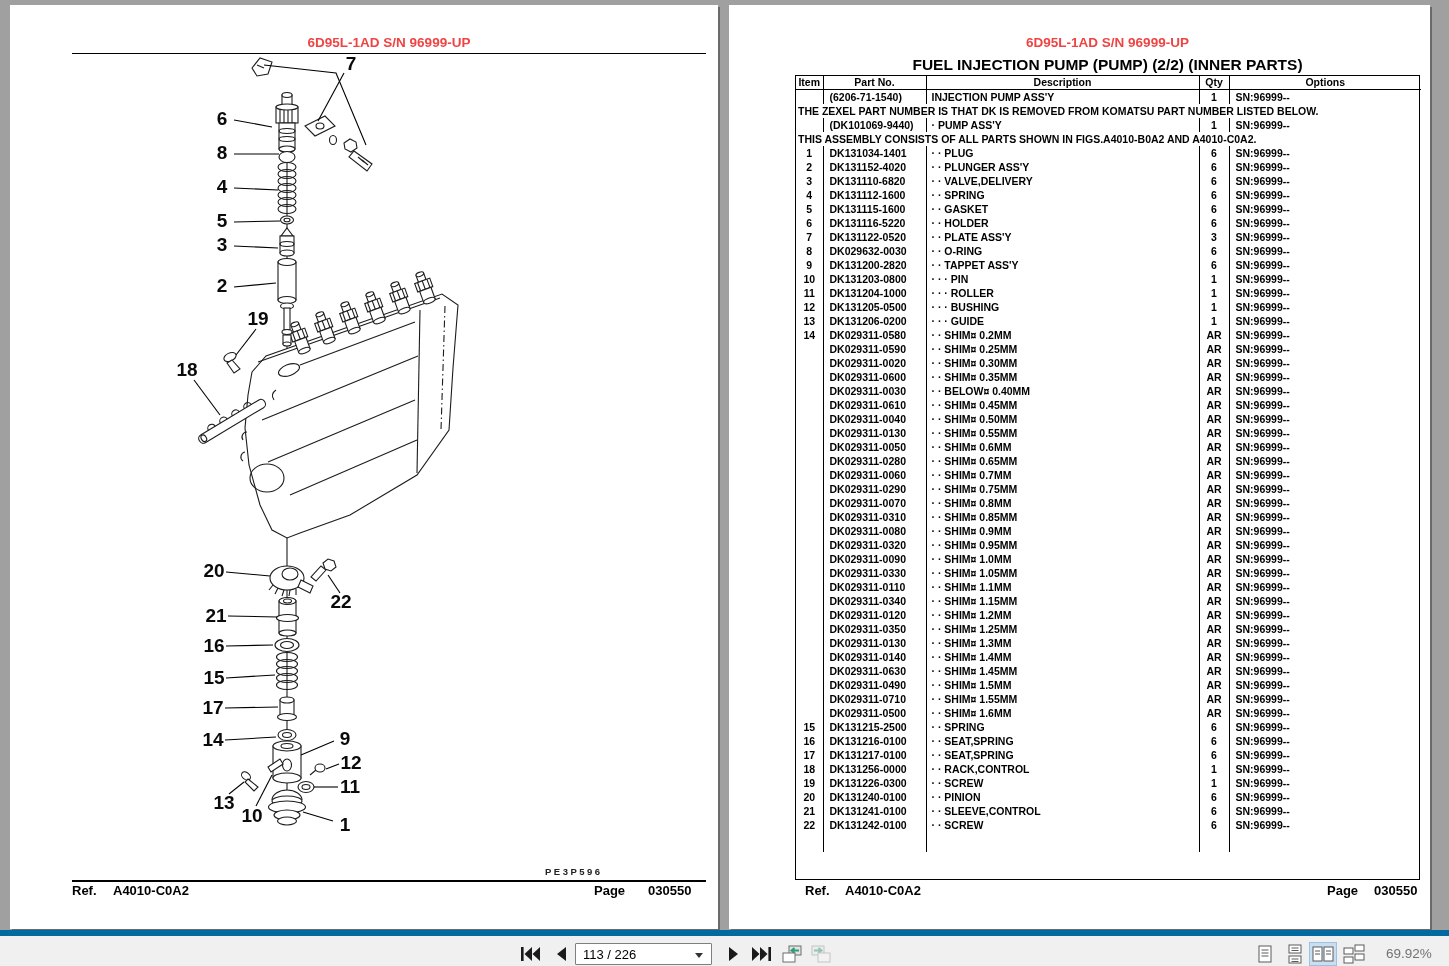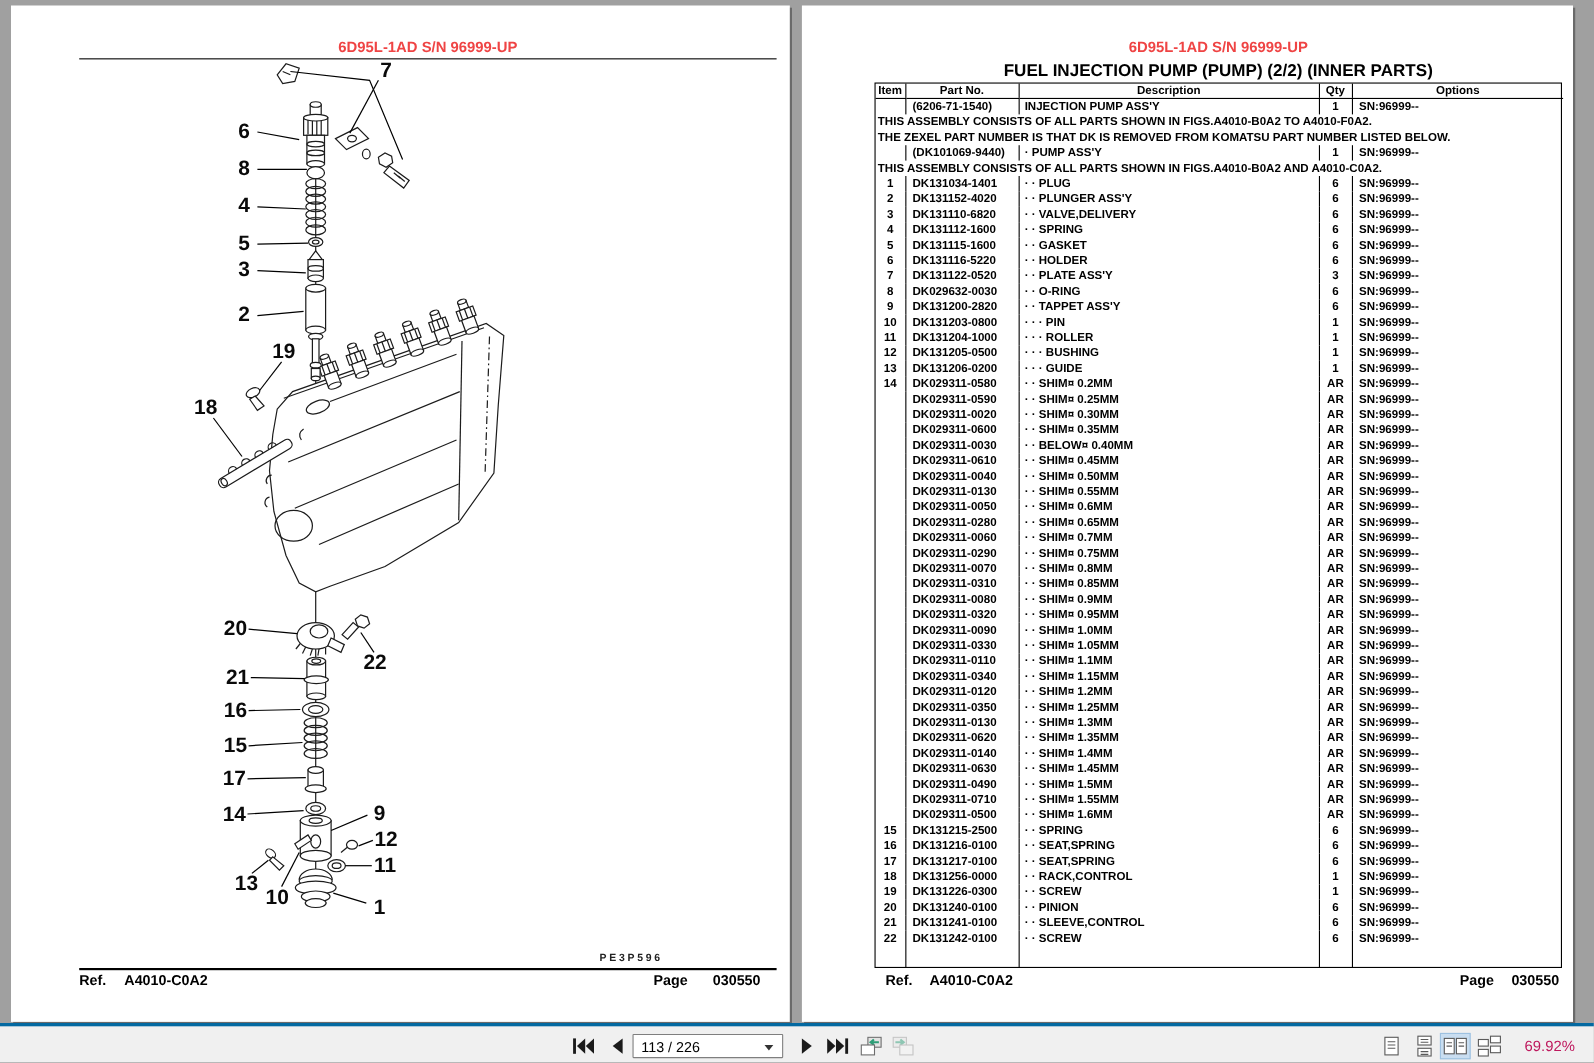--- a/index.html
+++ b/index.html
@@ -66,21 +66,21 @@
   table.parts td.c-part{padding-left:6px;margin-left:18px;}
   table.parts td.c-desc{padding-left:5px;}
   table.parts td.c-qty{text-align:center;}
   table.parts td.c-opt{padding-left:6px;}
   table.parts td.note-cell{padding-left:2px;letter-spacing:0;}
   table.parts tr.filler td{height:20px;}
 
   
   .toolbar{
     position:absolute;left:0;top:930px;width:1449px;height:36px;
-    background:#f0f0f0;border-top:3px solid #0369a1;box-sizing:border-box;
+    background:#f0f0f0;border-top:6px solid #0369a1;box-sizing:border-box;
   }
   .tb-btn{
     position:absolute;top:6px;width:24px;height:24px;border:none;background:transparent;
     padding:0;margin:0;display:flex;align-items:center;justify-content:center;cursor:default;
   }
   .page-input{
     position:absolute;left:575px;top:7px;width:137px;height:22px;box-sizing:border-box;
     border:1px solid #7f7f7f;background:#fff;font-family:"Liberation Sans",sans-serif;
     font-size:13px;color:#000;padding:0 18px 0 7px;border-radius:1px;
   }
@@ -88,21 +88,21 @@
     position:absolute;left:695px;top:17px;width:0;height:0;
     border-left:4px solid transparent;border-right:4px solid transparent;
     border-top:5px solid #333;
   }
   .layout-btn{
     position:absolute;top:6px;width:28px;height:24px;border:1px solid transparent;
     background:transparent;padding:0;display:flex;align-items:center;justify-content:center;
   }
   .layout-btn.selected{background:#c9def1;border:1px solid #9dc1e0;}
   .zoom-label{
-    position:absolute;left:1386px;top:10px;font-size:13.5px;color:#be185d;white-space:nowrap;
+    position:absolute;left:1386px;top:10px;font-size:13.5px;color:#737373;white-space:nowrap;
   }
 </style>
 </head>
 <body>
 
 <div class="canvas">
 
   <div class="page page-left">
     <div class="pg-header">6D95L-1AD S/N 96999-UP</div>
     <div class="header-rule"></div>
@@ -389,23 +389,20 @@
         </thead>
         <tbody>
             <tr class="part-row">
               <td class="c-item"></td>
               <td class="c-part">(6206-71-1540)</td>
               <td class="c-desc">INJECTION PUMP ASS'Y</td>
               <td class="c-qty">1</td>
               <td class="c-opt">SN:96999--</td>
             </tr>
             <tr class="note-row">
-              <td colspan="5" class="note-cell">THIS ASSEMBLY CONSISTS OF ALL PARTS SHOWN IN FIGS.A4010-B0A2 TO A4010-F0A2.</td>
-            </tr>
-            <tr class="note-row">
               <td colspan="5" class="note-cell">THE ZEXEL PART NUMBER IS THAT DK IS REMOVED FROM KOMATSU PART NUMBER LISTED BELOW.</td>
             </tr>
             <tr class="part-row">
               <td class="c-item"></td>
               <td class="c-part">(DK101069-9440)</td>
               <td class="c-desc">·  PUMP ASS'Y</td>
               <td class="c-qty">1</td>
               <td class="c-opt">SN:96999--</td>
             </tr>
             <tr class="note-row">
@@ -653,27 +650,20 @@
               <td class="c-item"></td>
               <td class="c-part">DK029311-0350</td>
               <td class="c-desc">· ·  SHIM¤ 1.25MM</td>
               <td class="c-qty">AR</td>
               <td class="c-opt">SN:96999--</td>
             </tr>
             <tr class="part-row">
               <td class="c-item"></td>
               <td class="c-part">DK029311-0130</td>
               <td class="c-desc">· ·  SHIM¤ 1.3MM</td>
-              <td class="c-qty">AR</td>
-              <td class="c-opt">SN:96999--</td>
-            </tr>
-            <tr class="part-row">
-              <td class="c-item"></td>
-              <td class="c-part">DK029311-0620</td>
-              <td class="c-desc">· ·  SHIM¤ 1.35MM</td>
               <td class="c-qty">AR</td>
               <td class="c-opt">SN:96999--</td>
             </tr>
             <tr class="part-row">
               <td class="c-item"></td>
               <td class="c-part">DK029311-0140</td>
               <td class="c-desc">· ·  SHIM¤ 1.4MM</td>
               <td class="c-qty">AR</td>
               <td class="c-opt">SN:96999--</td>
             </tr>

